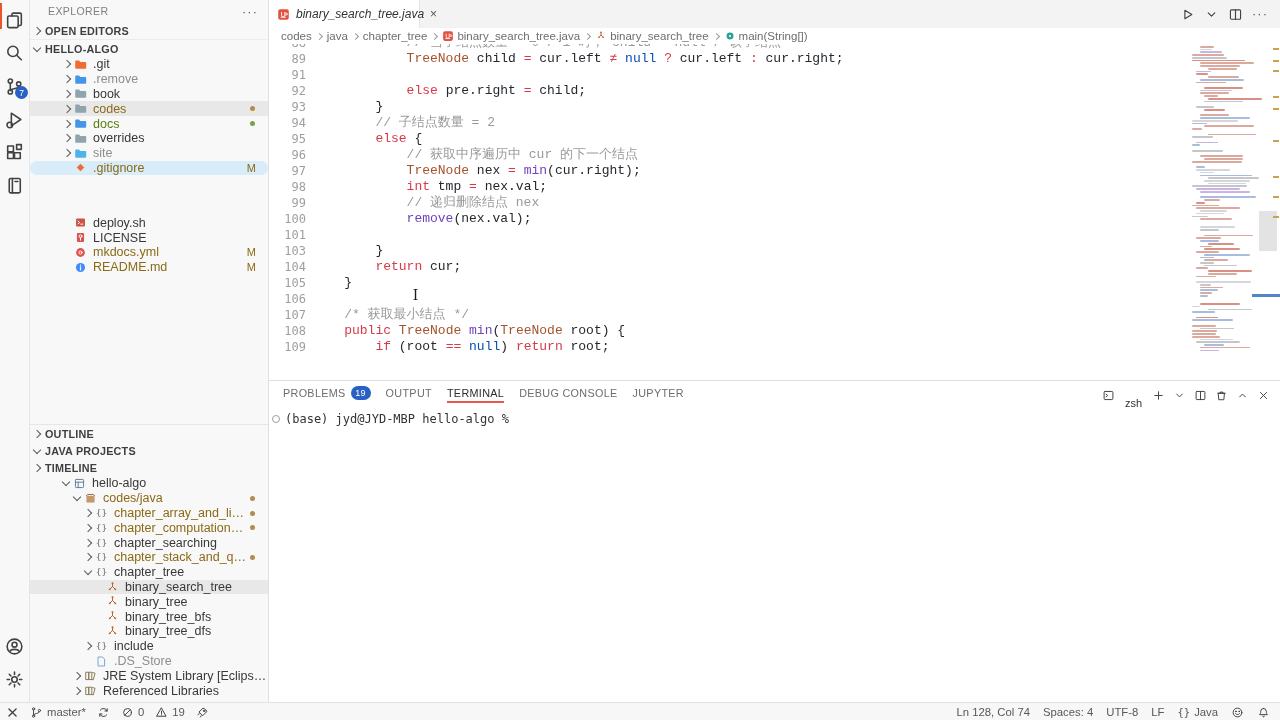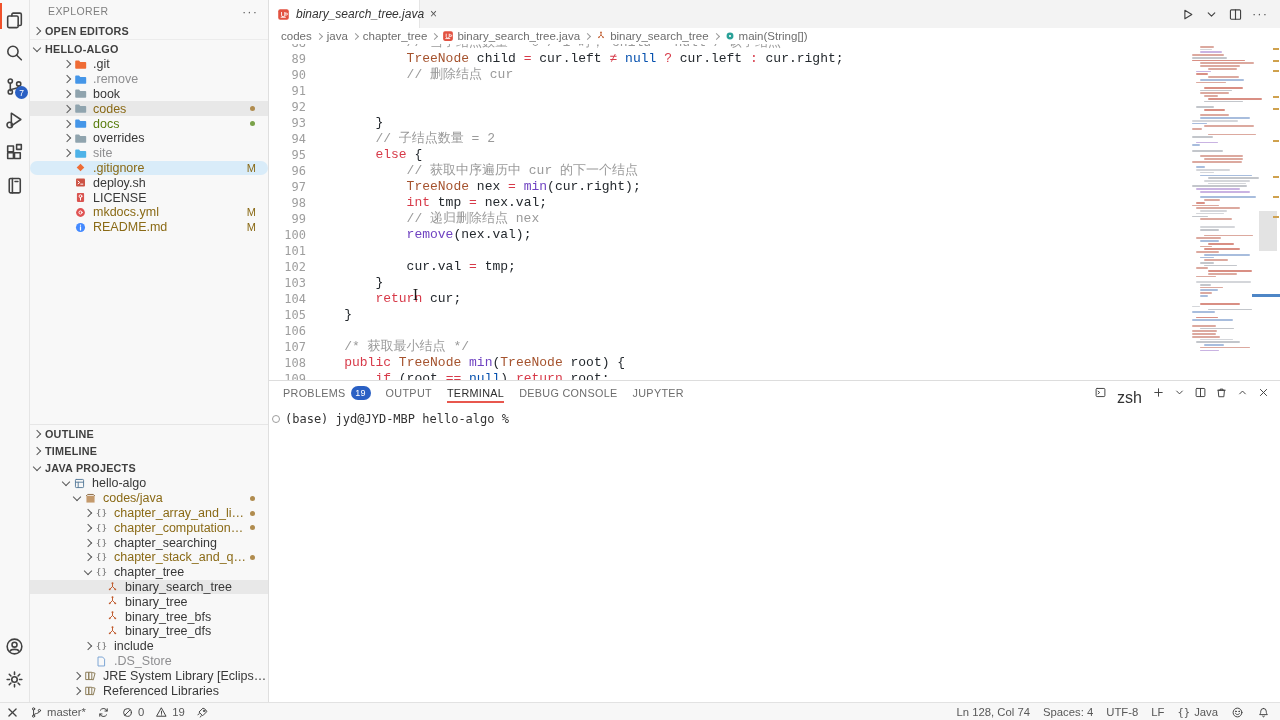--- a/index.html
+++ b/index.html
@@ -74,29 +74,29 @@
   .minimap{position:absolute;top:0;right:24px;width:64px;padding-top:2px;}
   .mm-row{height:1.7px;margin-bottom:1.05px;border-radius:1px;}
   .scrollcol{position:absolute;top:0;right:0;width:24px;height:100%;}
   .sc-thumb{position:absolute;top:167px;left:3px;right:3px;height:40px;background:rgba(100,100,100,.18);}
   .sc-mark{position:absolute;right:1px;width:6px;height:2px;background:#cfa14e;}
   .sc-cursorline{position:absolute;left:-4px;right:0;top:250px;height:3px;background:#4e86c6;}
   .mouse-ibeam{position:absolute;left:142px;top:244px;width:9px;height:15px;color:#1b1b1b;font-family:"DejaVu Serif",serif;font-size:14px;line-height:15px;text-align:center;}
 
   
   .panel{flex:1;border-top:1px solid #ddd;display:flex;flex-direction:column;background:#fff;min-height:0;}
-  .panel-head{height:23px;display:flex;align-items:center;padding:0 10px 0 14px;flex:none;}
+  .panel-head{height:23px;display:flex;align-items:flex-start;padding:0 10px 0 14px;flex:none;}
   .ptab{font-size:10.8px;color:#6d6d6d;letter-spacing:.03em;margin-right:15px;display:flex;align-items:center;gap:5px;cursor:pointer;position:relative;height:100%;}
   .ptab.active{color:#2d2d2d;}
   .ptab.active::after{content:"";position:absolute;left:0;right:0;bottom:1px;height:2px;background:var(--accent);}
   .ptab .pbadge{background:var(--badge);color:#fff;font-size:9px;min-width:14px;height:14px;border-radius:8px;display:flex;align-items:center;justify-content:center;padding:0 3px;}
   .panel-controls{margin-left:auto;display:flex;align-items:center;gap:8px;color:#4f4f4f;}
   .panel-controls .ic{display:inline-flex;cursor:pointer;}
   .panel-controls svg{width:13px;height:13px;}
-  .shell-label{font-size:16px;color:#333;margin:10px 2px 0 2px;}
+  .shell-label{font-size:11px;color:#333;margin:16px 2px 0 2px;}
   .term{flex:1;position:relative;font-family:"DejaVu Sans Mono","Liberation Mono",monospace;font-size:12px;color:#333;padding:8px 0 0 0;}
   .term-line{position:relative;padding-left:16px;line-height:15px;}
   .cmd-circle{position:absolute;left:3px;top:3px;width:6px;height:6px;border:1.2px solid #9e9e9e;border-radius:50%;}
 
   
   .statusbar{height:18px;background:#f7f7f7;border-top:1px solid #e2e2e2;display:flex;align-items:center;font-size:11.3px;color:#585858;padding:0 10px 0 6px;}
   .sb-grp{display:flex;align-items:center;gap:11px;}
   .sb-grp.right{margin-left:auto;gap:13px;}
   .sb-item{display:flex;align-items:center;gap:4px;cursor:pointer;white-space:nowrap;}
   .sb-item svg{width:13px;height:13px;}
@@ -266,21 +266,21 @@
         <div class="row bg-selected" style="padding-left: 30px;">
           <span class="slot"></span>
           <span class="ic">
             <svg viewBox="0 0 16 16" fill="none" stroke="#424242" stroke-width="1.2" stroke-linecap="round" stroke-linejoin="round">
               <rect x="4.7" y="4.7" width="6.6" height="6.6" fill="#ef6c35" stroke="none" transform="rotate(45 8 8)"></rect>
             </svg>
           </span>
           <span class="lbl t-modified">.gitignore</span>
           <span class="badge m-badge">M</span>
         </div>
-        <div class="row" style="padding-left: 30px;">
+        <div class="row" style="padding-left: 30px; margin-top: 40px;">
           <span class="slot"></span>
           <span class="ic">
             <svg viewBox="0 0 16 16" fill="none" stroke="#424242" stroke-width="1.2" stroke-linecap="round" stroke-linejoin="round">
               <rect x="2.5" y="3" width="11" height="10" rx="1.2" fill="#cc5244" stroke="none"></rect>
               <path d="M5 6.3l2 1.7-2 1.7M8.3 10h2.6" stroke="#fff"></path>
             </svg>
           </span>
           <span class="lbl">deploy.sh</span>
         </div>
         <div class="row" style="padding-left: 30px;">
@@ -317,26 +317,26 @@
           <span class="badge m-badge">M</span>
         </div>
       </div>
     <div class="sb-fill"></div>
     <div class="sb-bottom">
       <div class="section-row">
         <span class="chev r"></span>
         <span>OUTLINE</span>
       </div>
       <div class="section-row">
+        <span class="chev d"></span>
+        <span>JAVA PROJECTS</span>
+      </div>
+      <div class="section-row">
         <span class="chev r"></span>
         <span>TIMELINE</span>
-      </div>
-      <div class="section-row">
-        <span class="chev d"></span>
-        <span>JAVA PROJECTS</span>
       </div>
       <div id="java-rows">
           <div class="row" style="padding-left: 29px;">
             <span class="slot">
               <span class="chev d"></span>
             </span>
             <span class="ic">
               <svg viewBox="0 0 16 16" fill="none" stroke="#424242" stroke-width="1.2" stroke-linecap="round" stroke-linejoin="round">
                 <rect x="3" y="3" width="10" height="10" rx="1" stroke="#5c7e9c"></rect>
                 <path d="M3 6.4h10M6.4 6.4V13" stroke="#5c7e9c"></path>
@@ -570,33 +570,31 @@
                 <circle cx="8" cy="8" r="4.6" fill="#2aa198" stroke="none"></circle>
                 <circle cx="8" cy="8" r="1.4" fill="#fff" stroke="none"></circle>
               </svg></span>
             <span>main(String[])</span>
           </span>
         </div>
       <div class="code-wrap">
         <div class="code-lines" id="code-lines">
             <div class="cline"><span class="ln">88</span><span class="ctext"><span class="ig"></span><span class="ig"></span><span class="ig"></span><span class="tk-c">// 当子结点数量 = 0 / 1 时， child = null / 该子结点</span></span></div>
             <div class="cline"><span class="ln">89</span><span class="ctext"><span class="ig"></span><span class="ig"></span><span class="ig"></span><span class="tk-t">TreeNode</span><span class="tk-p"> child </span><span class="tk-o">=</span><span class="tk-p"> cur.left </span><span class="tk-o">≠</span><span class="tk-p"> </span><span class="tk-n">null</span><span class="tk-p"> </span><span class="tk-o">?</span><span class="tk-p"> cur.left </span><span class="tk-o">:</span><span class="tk-p"> cur.right;</span></span></div>
-            <div class="cline"><span class="ln">90</span><span class="ctext"><span class="ig"></span><span class="ig"></span><span class="ig"></span><span class="tk-c">// 删除结点 cur</span></span></div>
             <div class="cline"><span class="ln">91</span></div>
-            <div class="cline"><span class="ln">92</span></div>
+            <div class="cline"><span class="ln">92</span><span class="ctext"><span class="ig"></span><span class="ig"></span><span class="ig"></span><span class="tk-k">else</span><span class="tk-p"> pre.right </span><span class="tk-o">=</span><span class="tk-p"> child;</span></span></div>
             <div class="cline"><span class="ln">93</span><span class="ctext"><span class="ig"></span><span class="ig"></span><span class="tk-p">}</span></span></div>
             <div class="cline"><span class="ln">94</span><span class="ctext"><span class="ig"></span><span class="ig"></span><span class="tk-c">// 子结点数量 = 2</span></span></div>
             <div class="cline"><span class="ln">95</span><span class="ctext"><span class="ig"></span><span class="ig"></span><span class="tk-k">else</span><span class="tk-p"> {</span></span></div>
             <div class="cline"><span class="ln">96</span><span class="ctext"><span class="ig"></span><span class="ig"></span><span class="ig"></span><span class="tk-c">// 获取中序遍历中 cur 的下一个结点</span></span></div>
             <div class="cline"><span class="ln">97</span><span class="ctext"><span class="ig"></span><span class="ig"></span><span class="ig"></span><span class="tk-t">TreeNode</span><span class="tk-p"> nex </span><span class="tk-o">=</span><span class="tk-p"> </span><span class="tk-f">min</span><span class="tk-p">(cur.right);</span></span></div>
             <div class="cline"><span class="ln">98</span><span class="ctext"><span class="ig"></span><span class="ig"></span><span class="ig"></span><span class="tk-k">int</span><span class="tk-p"> tmp </span><span class="tk-o">=</span><span class="tk-p"> nex.val;</span></span></div>
             <div class="cline"><span class="ln">99</span><span class="ctext"><span class="ig"></span><span class="ig"></span><span class="ig"></span><span class="tk-c">// 递归删除结点 nex</span></span></div>
             <div class="cline"><span class="ln">100</span><span class="ctext"><span class="ig"></span><span class="ig"></span><span class="ig"></span><span class="tk-f">remove</span><span class="tk-p">(nex.val);</span></span></div>
             <div class="cline"><span class="ln">101</span></div>
-            <div class="cline"><span class="ln">102</span><span class="ctext"><span class="ig"></span><span class="ig"></span><span class="ig"></span><span class="tk-p">cur.val </span><span class="tk-o">=</span><span class="tk-p"> tmp;</span></span></div>
             <div class="cline"><span class="ln">103</span><span class="ctext"><span class="ig"></span><span class="ig"></span><span class="tk-p">}</span></span></div>
             <div class="cline"><span class="ln">104</span><span class="ctext"><span class="ig"></span><span class="ig"></span><span class="tk-k">return</span><span class="tk-p"> cur;</span></span></div>
             <div class="cline"><span class="ln">105</span><span class="ctext"><span class="ig"></span><span class="tk-p">}</span></span></div>
             <div class="cline"><span class="ln">106</span><span class="ctext"></span></div>
             <div class="cline"><span class="ln">107</span><span class="ctext"><span class="ig"></span><span class="tk-c">/* 获取最小结点 */</span></span></div>
             <div class="cline"><span class="ln">108</span><span class="ctext"><span class="ig"></span><span class="tk-k">public</span><span class="tk-p"> </span><span class="tk-t">TreeNode</span><span class="tk-p"> </span><span class="tk-f">min</span><span class="tk-p">(</span><span class="tk-t">TreeNode</span><span class="tk-p"> root) {</span></span></div>
             <div class="cline"><span class="ln">109</span><span class="ctext"><span class="ig"></span><span class="ig"></span><span class="tk-k">if</span><span class="tk-p"> (root </span><span class="tk-o">==</span><span class="tk-p"> </span><span class="tk-n">null</span><span class="tk-p">) </span><span class="tk-k">return</span><span class="tk-p"> root;</span></span></div>
           </div>
         <div class="minimap" id="minimap">
             <div class="mm-row" style="margin-left: 8px; width: 14px; background: rgb(220, 169, 159);"></div>

